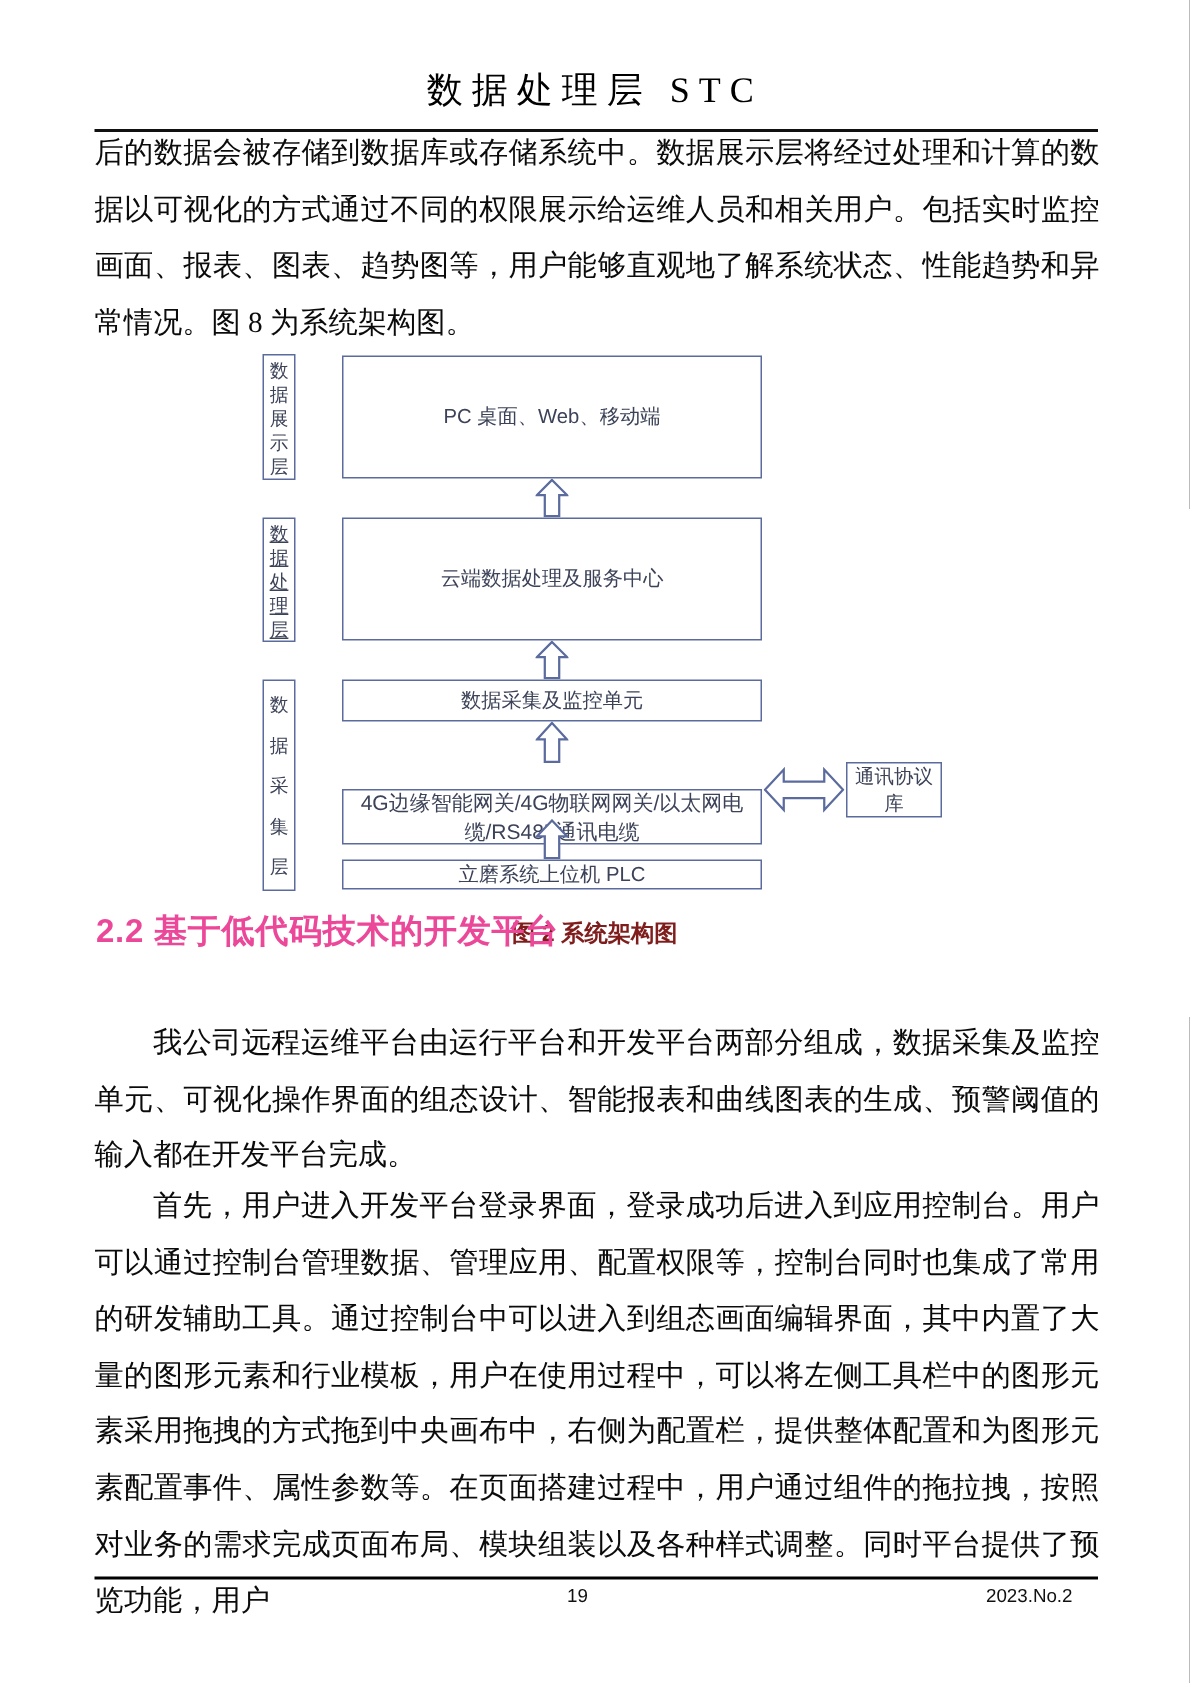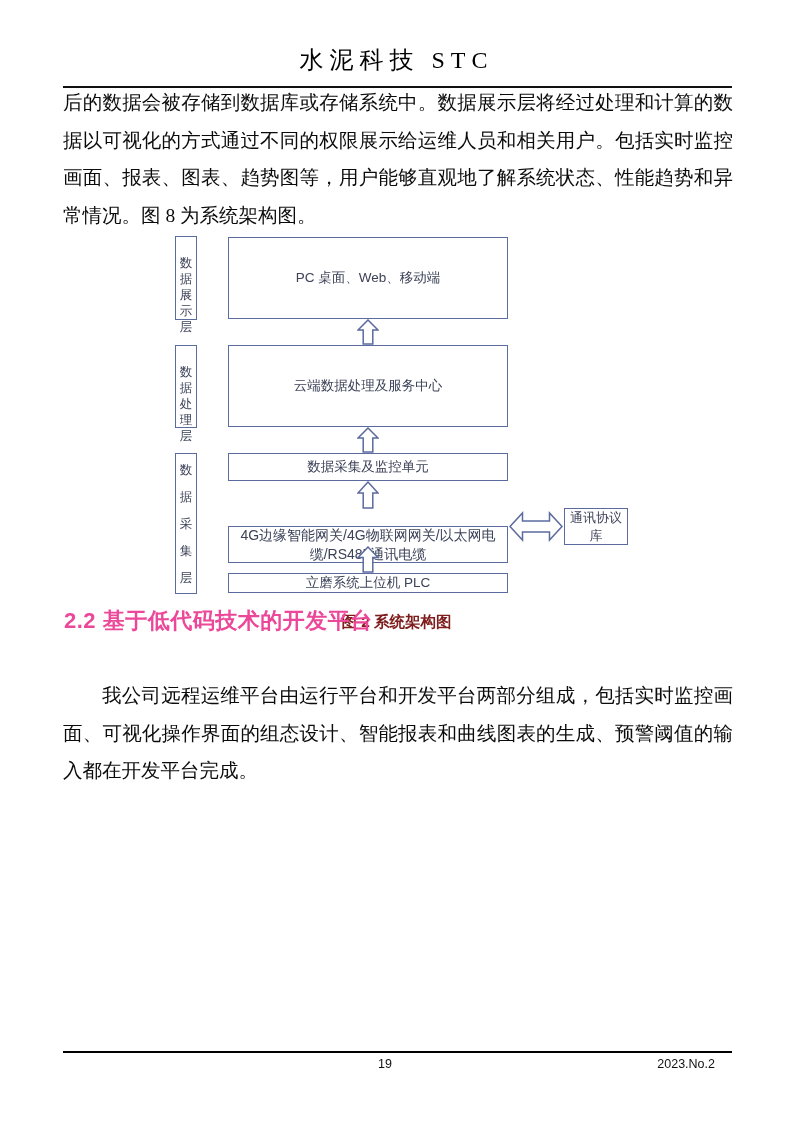--- a/index.html
+++ b/index.html
@@ -28,23 +28,23 @@
     font-family:"Liberation Sans","DejaVu Sans",sans-serif;
     letter-spacing:0.5px;
   }
   
   .fig-el {
     position:absolute; box-sizing:border-box;
     border:1.5px solid #5b6b9e; background:#ffffff; color:#3c4258;
     font-family:"Liberation Sans","DejaVu Sans",sans-serif;
     text-align:center;
   }
-  .layer-label { width:22px; font-size:12.5px; line-height:16px; padding-top:18px; word-break:break-all; }
+  .layer-label { width:22px; font-size:12.5px; line-height:16px; padding-top:2px; word-break:break-all; }
   #layer-display    { left:175px; top:236px; height:84px; }
-  #layer-processing { left:175px; top:345px; height:83px; }
+  #layer-processing { left:175px; top:345px; height:83px;text-decoration:underline; }
   #layer-collect    { left:175px; top:453px; height:141px; line-height:27px; padding-top:3px; }
   .fig-box { left:228px; width:280px; display:flex; align-items:center; justify-content:center; font-size:13.5px; line-height:1.35; }
   #box-frontend { top:237px; height:82px; }
   #box-cloud    { top:345px; height:82px; }
   #box-scada    { top:453px; height:28px; }
   #box-gateway  { top:526px; height:37px; font-size:14px; padding:0 3px; }
   #box-plc      { top:573px; height:20px; }
   #box-protocol { left:564px; width:64px; top:508px; height:37px; font-size:13px; display:flex; align-items:center; justify-content:center; }
   .up-arrow { position:absolute; left:357px; width:22px; }
   #arrow-1 { top:319px; height:26px; }
@@ -67,21 +67,21 @@
   .issue-number {
     position:absolute; top:1057px; right:78px;
     font-size:12.5px; font-family:"Liberation Sans","DejaVu Sans",sans-serif; color:#111;text-align:right;
   }
 </style>
 </head>
 <body>
 
 <div id="page">
 
-  <div class="journal-title">水泥科技 STC</div>
+  <div class="journal-title">数据处理层 STC</div>
   <div class="header-rule"></div>
 
   <div class="body-para" id="para1">后的数据会被存储到数据库或存储系统中。数据展示层将经过处理和计算的数据以可视化的方式通过不同的权限展示给运维人员和相关用户。包括实时监控画面、报表、图表、趋势图等，用户能够直观地了解系统状态、性能趋势和异常情况。图 8 为系统架构图。</div>
 
   <div class="fig-el layer-label" id="layer-display">数据展示层</div>
   <div class="fig-el layer-label" id="layer-processing">数据处理层</div>
   <div class="fig-el layer-label" id="layer-collect">数据采集层</div>
 
   <div class="fig-el fig-box" id="box-frontend">PC 桌面、Web、移动端</div>
   <div class="fig-el fig-box" id="box-cloud">云端数据处理及服务中心</div>
@@ -112,19 +112,20 @@
   </div>
   <div id="arrow-double">
     <svg viewBox="0 0 54 31" preserveAspectRatio="none">
         <polygon points="1,15.5 13.5,2 13.5,10 40.5,10 40.5,2 53,15.5 40.5,29 40.5,21 13.5,21 13.5,29" fill="#fff" stroke="#5b6b9e" stroke-width="1.5"></polygon>
       </svg>
   </div>
 
   <div class="fig-caption">图 2  系统架构图</div>
 
   <div class="section-heading">2.2 基于低代码技术的开发平台</div>
-  <div class="body-para" id="para2">我公司远程运维平台由运行平台和开发平台两部分组成，包括实时监控画面、可视化操作界面的组态设计、智能报表和曲线图表的生成、预警阈值的输入都在开发平台完成。</div>
+  <div class="body-para" id="para2">我公司远程运维平台由运行平台和开发平台两部分组成，数据采集及监控单元、可视化操作界面的组态设计、智能报表和曲线图表的生成、预警阈值的输入都在开发平台完成。</div>
+  <div class="body-para" id="para3">首先，用户进入开发平台登录界面，登录成功后进入到应用控制台。用户可以通过控制台管理数据、管理应用、配置权限等，控制台同时也集成了常用的研发辅助工具。通过控制台中可以进入到组态画面编辑界面，其中内置了大量的图形元素和行业模板，用户在使用过程中，可以将左侧工具栏中的图形元素采用拖拽的方式拖到中央画布中，右侧为配置栏，提供整体配置和为图形元素配置事件、属性参数等。在页面搭建过程中，用户通过组件的拖拉拽，按照对业务的需求完成页面布局、模块组装以及各种样式调整。同时平台提供了预览功能，用户</div>
 
   <div class="footer-rule"></div>
   <div class="page-number">19</div>
   <div class="issue-number">2023.No.2</div>
 
 </div>
 
 </body></html>

